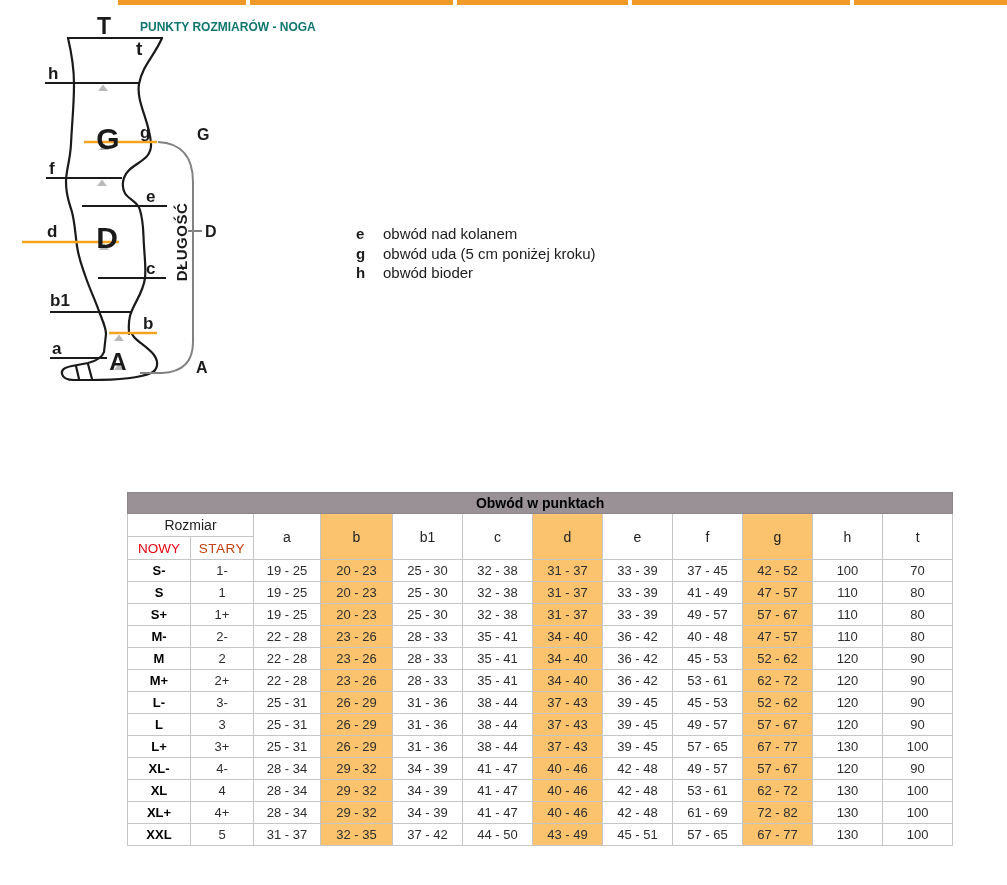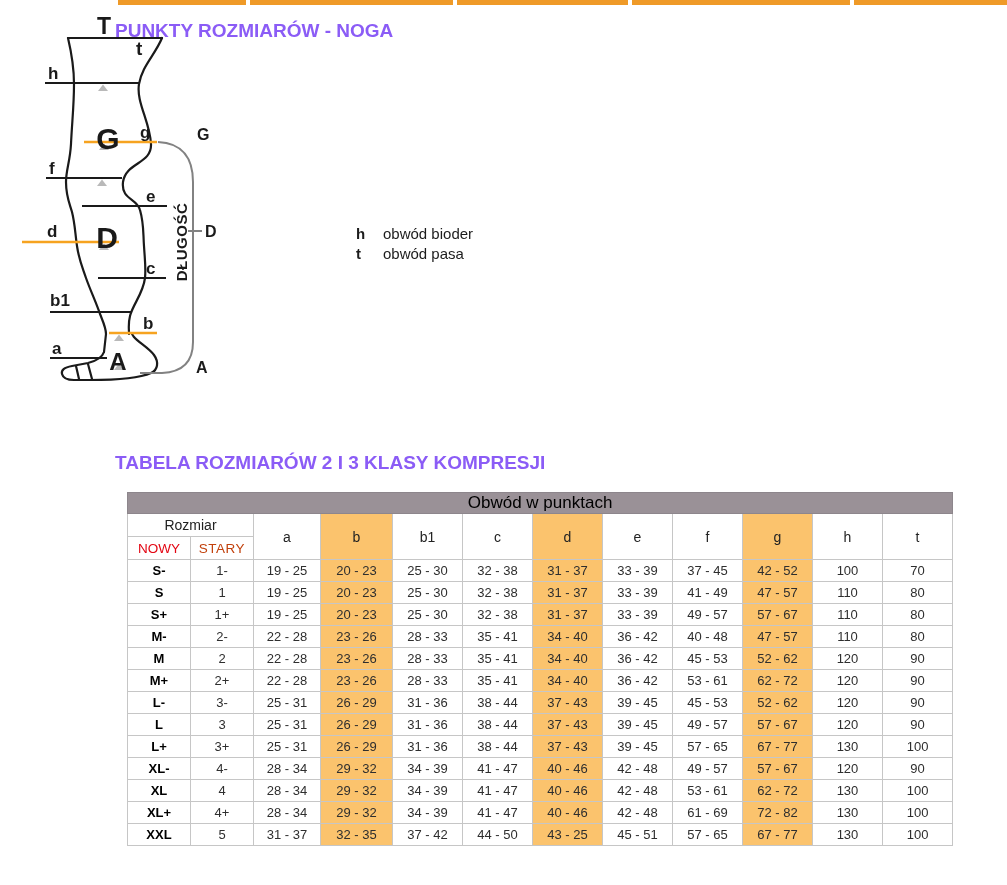--- a/index.html
+++ b/index.html
@@ -1,21 +1,21 @@
 <!DOCTYPE html>
 <html style="--accent-orange: #EF9A28; --highlight-orange: #FBC36D; --header-gray: #9A9197; --red-new: #E30613; --red-diagram: #B02B2B; --line-orange: #F6A320;"><head>
 <meta charset="utf-8">
 <style>
   html,body { margin:0; padding:0; background:#fff; }
   body { font-family:"Liberation Sans","DejaVu Sans",sans-serif; }
   #page { position:relative; width:1007px; height:885px; background:#fff; overflow:hidden; }
 
   .topbar-seg { position:absolute; top:0; height:5px; background:var(--accent-orange,#EF9A28); }
 
-  .h-title { position:absolute; left:115px; font-size:19px; font-weight:bold; color:#8b5cf6; white-space:nowrap; }
+  .h-title { position:absolute; left:140px; font-size:12px; font-weight:bold; color:#0f766e; white-space:nowrap; }
   #title1 { top:20px; }
   #title2 { top:452px; }
 
   
   #legend { position:absolute; left:356px; top:224px; font-size:15px; color:#1c1c1c; }
   .legend-row { height:19.6px; line-height:19.6px; white-space:nowrap; }
   .legend-key { display:inline-block; width:27px; font-weight:bold; }
 
   
   #leg-svg { position:absolute; left:0; top:0; }
@@ -31,43 +31,42 @@
   .leg-line   { stroke:#1a1a1a; stroke-width:2.1; fill:none; }
   .leg-out    { stroke:#1a1a1a; stroke-width:2.2; fill:none; stroke-linecap:round; }
   .orange-line{ stroke:var(--line-orange,#F6A320); stroke-width:2.6; fill:none; }
   .bracket    { stroke:#828282; stroke-width:2; fill:none; }
   .tri        { fill:#b9b9b9; }
 
   
   #sizes-table { position:absolute; left:127px; top:492px; border-collapse:collapse; table-layout:fixed;
                  width:825px; font-size:13px; color:#2e2e2e; }
   #sizes-table th, #sizes-table td { border:1px solid #c6c6c6; padding:0; text-align:center; font-weight:normal; }
-  #sizes-table tr.t-title th { background:var(--header-gray,#9A9197); height:20px; font-weight:normal; color:#000;
-                 font-size:17px; border-color:#8d868c; }
+  #sizes-table tr.t-title th { background:var(--header-gray,#9A9197); height:20px; font-weight:bold; color:#000;
+                 font-size:14px; border-color:#8d868c; }
   #sizes-table tr.row-rozmiar th { height:22px; font-size:14px; color:#222; }
   #sizes-table tr.row-nowystary th { height:22px; font-size:13.5px; }
   .th-nowy  { color:var(--red-new,#E30613); font-weight:normal; }
   .th-stary { color:#c2410c; letter-spacing:.5px; }
   #sizes-table tbody td { height:21px; }
   #sizes-table tbody td.size-new { font-weight:bold; color:#000; }
   #sizes-table .hl { background:var(--highlight-orange,#FBC36D); }
 </style>
 </head>
 <body>
 
 <div id="page">
 
   <div class="topbar-seg" style="left:118px;width:128px;"></div>
   <div class="topbar-seg" style="left:250px;width:203px;"></div>
   <div class="topbar-seg" style="left:457px;width:171px;"></div>
   <div class="topbar-seg" style="left:632px;width:218px;"></div>
   <div class="topbar-seg" style="left:854px;width:153px;"></div>
 
   <div id="title1" class="h-title">PUNKTY ROZMIARÓW - NOGA</div>
-  <div id="title2" class="h-title">TABELA ROZMIARÓW 2 I 3 KLASY KOMPRESJI</div>
 
   <svg id="leg-svg" width="520" height="470" viewBox="100 40 520 470" aria-hidden="true">
 
     <line class="leg-out" x1="168" y1="78" x2="262" y2="78"></line>
     <path class="leg-out" d="M 168 78 C 172 95, 174 108, 174 124 C 174 146, 172 162, 171 184 C 170 202, 166 210, 166 222
          C 166 236, 169 242, 172 252 C 175 264, 175 272, 177 286 C 179 300, 182 306, 186 318
          C 191 332, 196 342, 200 354 C 204 364, 206 368, 206 374 L 204 392"></path>
     <path class="leg-out" d="M 262 78 C 255 95, 242 106, 239 124 C 236 142, 250 162, 251 184 C 252 204, 226 202, 223 222
          C 221 240, 237 238, 240 250 C 244 264, 243 272, 244 286 C 245 302, 246 308, 245 318
          C 243 334, 233 344, 230 356 C 228 364, 229 368, 229 374"></path>
@@ -111,22 +110,23 @@
     <text class="lab-br" x="305" y="277">D</text>
     <text class="lab-sm" x="246" y="314">c</text>
     <text class="lab-sm" x="150" y="346">b1</text>
     <text class="lab-sm lab-red" x="243" y="369">b</text>
     <text class="lab-sm" x="152" y="394">a</text>
     <text class="lab-A" x="218" y="410" text-anchor="middle">A</text>
     <text class="lab-br" x="296" y="413">A</text>
   </svg>
 
   <div id="legend">
+      <div class="legend-row"><span class="legend-key">e</span><span>obwód nad kolanem</span></div>
+      <div class="legend-row"><span class="legend-key">g</span><span>obwód uda (5 cm poniżej kroku)</span></div>
       <div class="legend-row"><span class="legend-key">h</span><span>obwód bioder</span></div>
-      <div class="legend-row"><span class="legend-key">t</span><span>obwód pasa</span></div>
     </div>
 
   <table id="sizes-table">
     <colgroup>
       <col style="width:63px">
         <col style="width:63px">
         <col style="width:67px">
         <col style="width:72px">
       <col style="width:70px">
         <col style="width:70px">
@@ -328,21 +328,21 @@
           <td>130</td>
           <td>100</td>
         </tr>
         <tr>
           <td class="size-new">XXL</td>
           <td>5</td>
           <td>31 - 37</td>
           <td class="hl">32 - 35</td>
           <td>37 - 42</td>
           <td>44 - 50</td>
-          <td class="hl">43 - 25</td>
+          <td class="hl">43 - 49</td>
           <td>45 - 51</td>
           <td>57 - 65</td>
           <td class="hl">67 - 77</td>
           <td>130</td>
           <td>100</td>
         </tr>
       </tbody>
   </table>
 
 </div>

